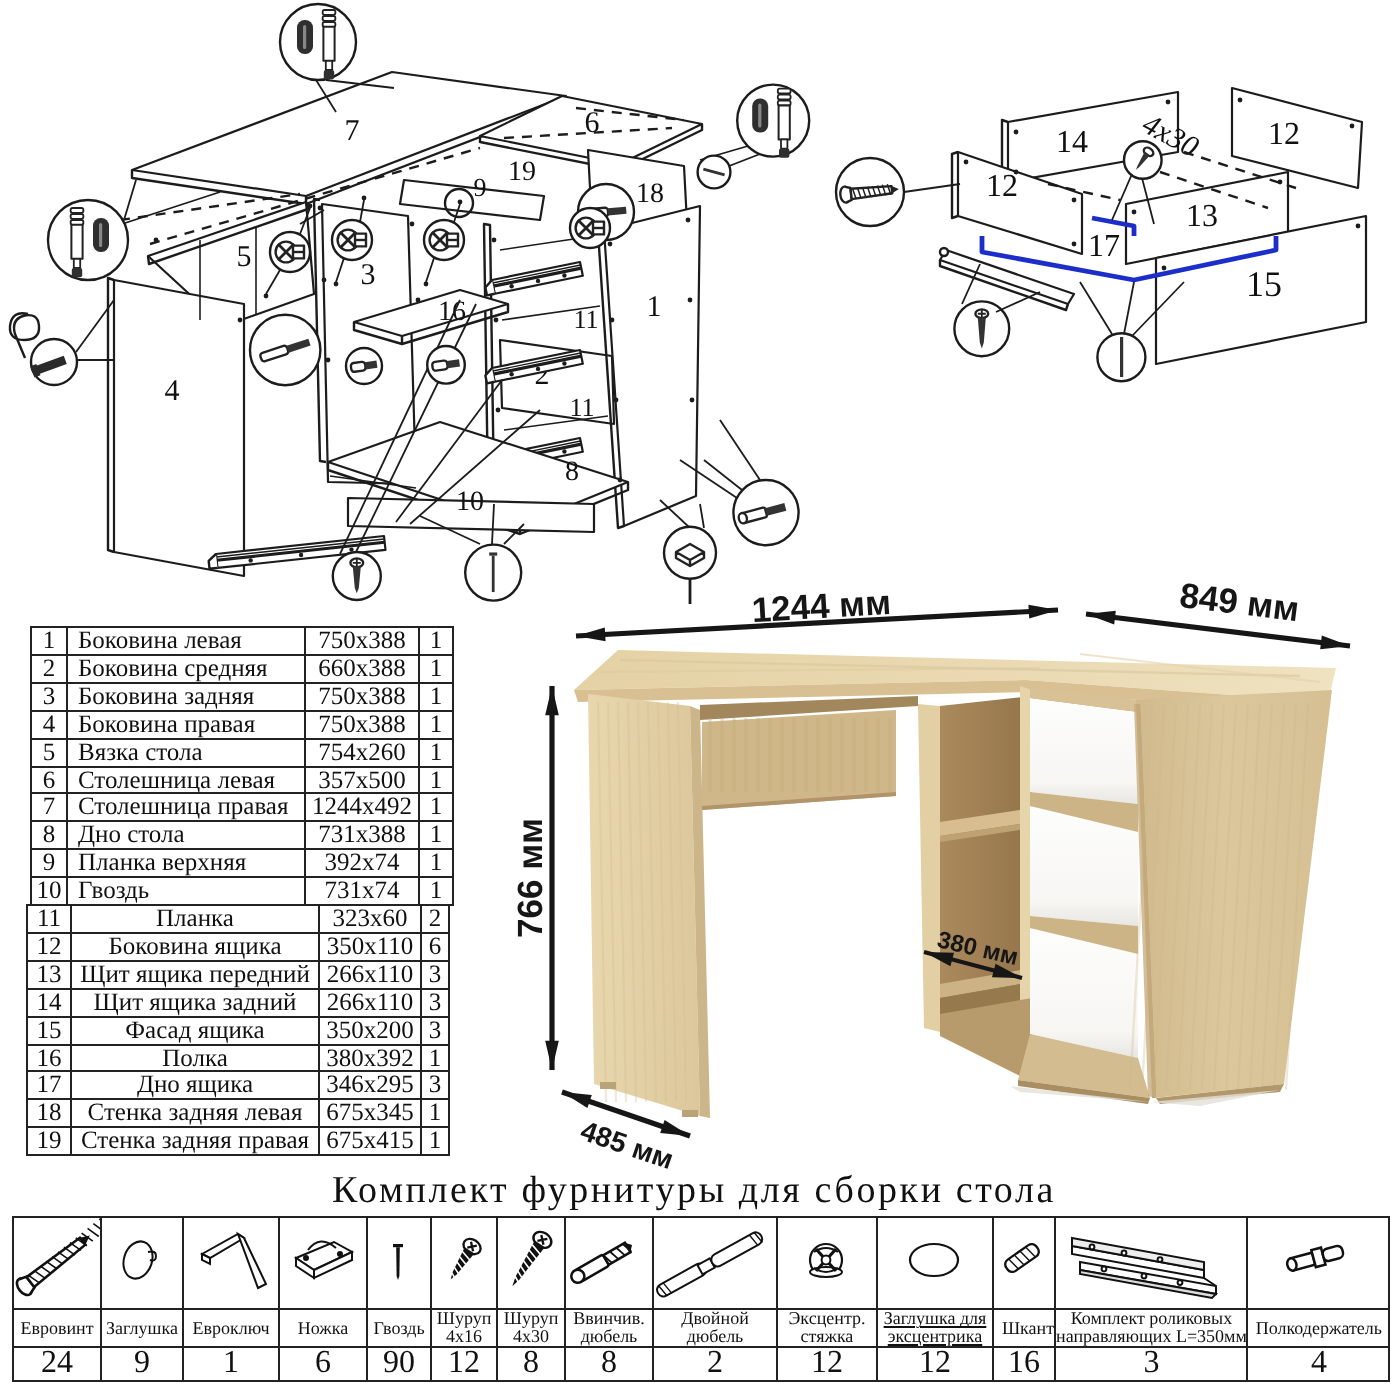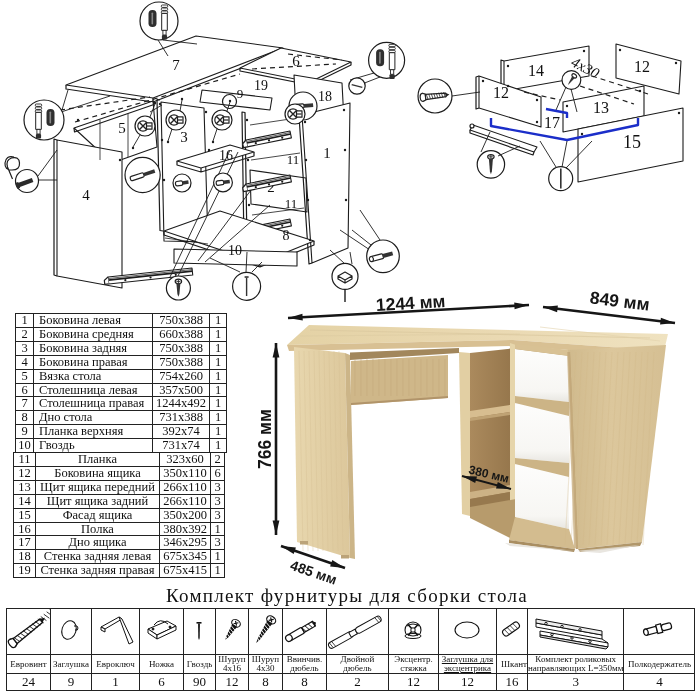--- a/index.html
+++ b/index.html
@@ -10,21 +10,21 @@
 .ptab .n{text-align:center;}
 .ptab .s{text-align:center;}
 .ptab .q{text-align:center;}
 .ptab .nm{padding-left:5px;}
 .ptab .nm2{text-align:center;}
 #title{position:absolute;left:0;top:585px;width:694px;text-align:center;font-family:"Liberation Serif",serif;font-size:19px;color:#111;letter-spacing:1.3px;}
 #hw{position:absolute;left:6px;top:608px;}
 #hw td{border:1px solid #222;text-align:center;vertical-align:middle;color:#111;padding:0;}
 #hw .ic{height:45px;}
 #hw .lb{font-size:9px;line-height:8.6px;font-family:"Liberation Serif",serif;}
-#hw .qt{font-size:13px;height:16px;line-height:16px;font-family:"Liberation Serif",serif;}
+#hw .qt{font-size:16px;height:16px;line-height:16px;font-family:"Liberation Serif",serif;}
 #art{position:absolute;left:0;top:0;}
 #hw svg{display:block;margin:0 auto;}
 #t1{left:15px;top:313px;}
 #t2{left:13px;top:452px;}
 </style>
 </head>
 <body>
 <div id="page">
 <svg id="art" width="700" height="700" viewBox="0 0 700 700">
 <g id="desk">

